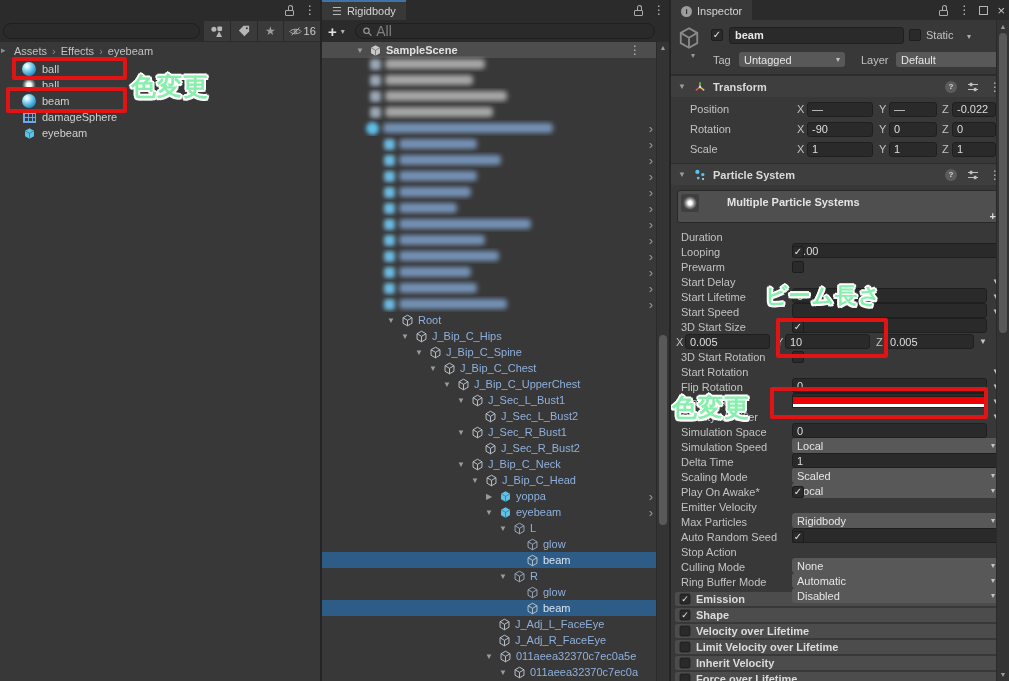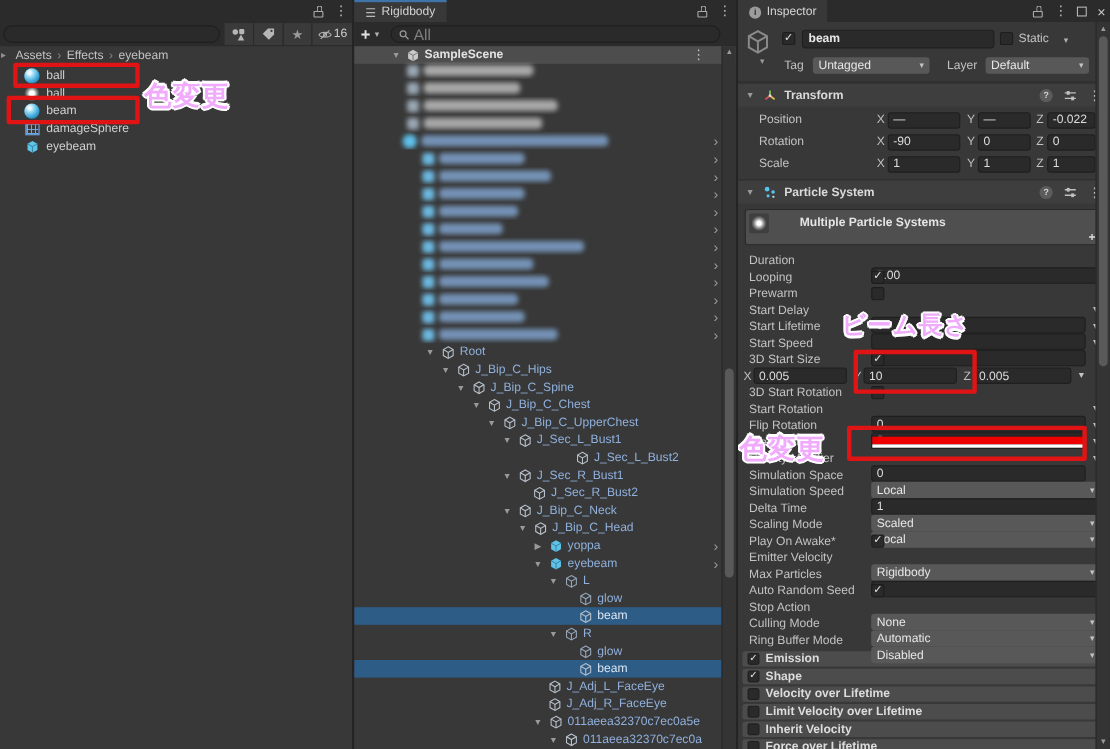--- a/index.html
+++ b/index.html
@@ -98,21 +98,21 @@
   .curve { width:13px; flex:none; text-align:right; color:#c4c4c4; font-size:8px; }
   .modbar { height:14px; margin:0 9px 2px 4px; background:#4c4c4c; border-radius:2px; display:flex; align-items:center; gap:5px; padding-left:4px; }
   .modbar .mlbl { font-weight:bold; color:#dcdcdc; }
   .modbar .cb { transform:scale(.9); }
   .colorfield { flex:1; height:12px; border:1px solid #1f1f1f; display:flex; flex-direction:column; }
   .colorfield .cmain { flex:1; }
   .colorfield .calpha { height:3px; background:#fff; }
 
   
   .redbox { position:absolute; border:4px solid #e01414; border-radius:2px; pointer-events:none; }
-  .redtext { position:absolute; color:#f0abfc; font-weight:bold; pointer-events:none; letter-spacing:1px;
+  .redtext { position:absolute; color:#86efac; font-weight:bold; pointer-events:none; letter-spacing:1px;
      text-shadow:2px 0 0 #fff,-2px 0 0 #fff,0 2px 0 #fff,0 -2px 0 #fff,1.5px 1.5px 0 #fff,-1.5px 1.5px 0 #fff,1.5px -1.5px 0 #fff,-1.5px -1.5px 0 #fff; }
 
   .plus { color:#e0e0e0; font-size:15px; font-weight:bold; }
   .tinyarr { color:#b0b0b0; font-size:8px; }
   svg { display:block; }
 </style>
 </head>
 <body>
 
 <div id="project" class="panel">
@@ -381,21 +381,21 @@
         <span class="cubeic">
           <svg width="100%" height="100%" viewBox="0 0 16 16">
             <g fill="none" stroke="currentColor" stroke-width="1.2">
               <path d="M8 1.5 13.5 4.6v6.8L8 14.5 2.5 11.4V4.6Z"></path>
               <path d="M2.5 4.6 8 7.8l5.5-3.2M8 7.8v6.7"></path>
             </g>
           </svg>
         </span>
         <span class="hlbl">J_Sec_L_Bust1</span>
       </div>
-    <div class="hrow" style="padding-left:162px;justify-content:center;">
+    <div class="hrow" style="padding-left:162px;">
         <span class="cubeic">
           <svg width="100%" height="100%" viewBox="0 0 16 16">
             <g fill="none" stroke="currentColor" stroke-width="1.2">
               <path d="M8 1.5 13.5 4.6v6.8L8 14.5 2.5 11.4V4.6Z"></path>
               <path d="M2.5 4.6 8 7.8l5.5-3.2M8 7.8v6.7"></path>
             </g>
           </svg>
         </span>
         <span class="hlbl">J_Sec_L_Bust2</span>
       </div>
@@ -621,21 +621,21 @@
     <span class="namefield">beam</span>
     <span class="cb abs" style="left:238px;top:9px;"></span>
     <span class="abs" style="left:255px;top:9px;color:#c2c2c2;">Static</span>
     <span class="abs tinyarr" style="left:296px;top:12px;">▾</span>
     <span class="abs" style="left:42px;top:34px;color:#c2c2c2;">Tag</span>
     <div class="dd abs" style="left:68px;top:32px;width:106px;">
       <span>Untagged</span>
         <span class="arr">▾</span>
     </div>
     <span class="abs" style="left:190px;top:34px;color:#c2c2c2;">Layer</span>
-    <div class="dd abs" style="left:225px;top:32px;width:94px;">
+    <div class="dd abs" style="left:225px;top:32px;width:114px;">
       <span>Default</span>
         <span class="arr">▾</span>
     </div>
   </div>
 
   <div class="comphead">
     <span class="fold" style="margin-left:0;width:10px;">▼</span>
     <i>
         <svg width="14" height="14" viewBox="0 0 16 16">
           <g stroke-width="1.8" fill="none">

